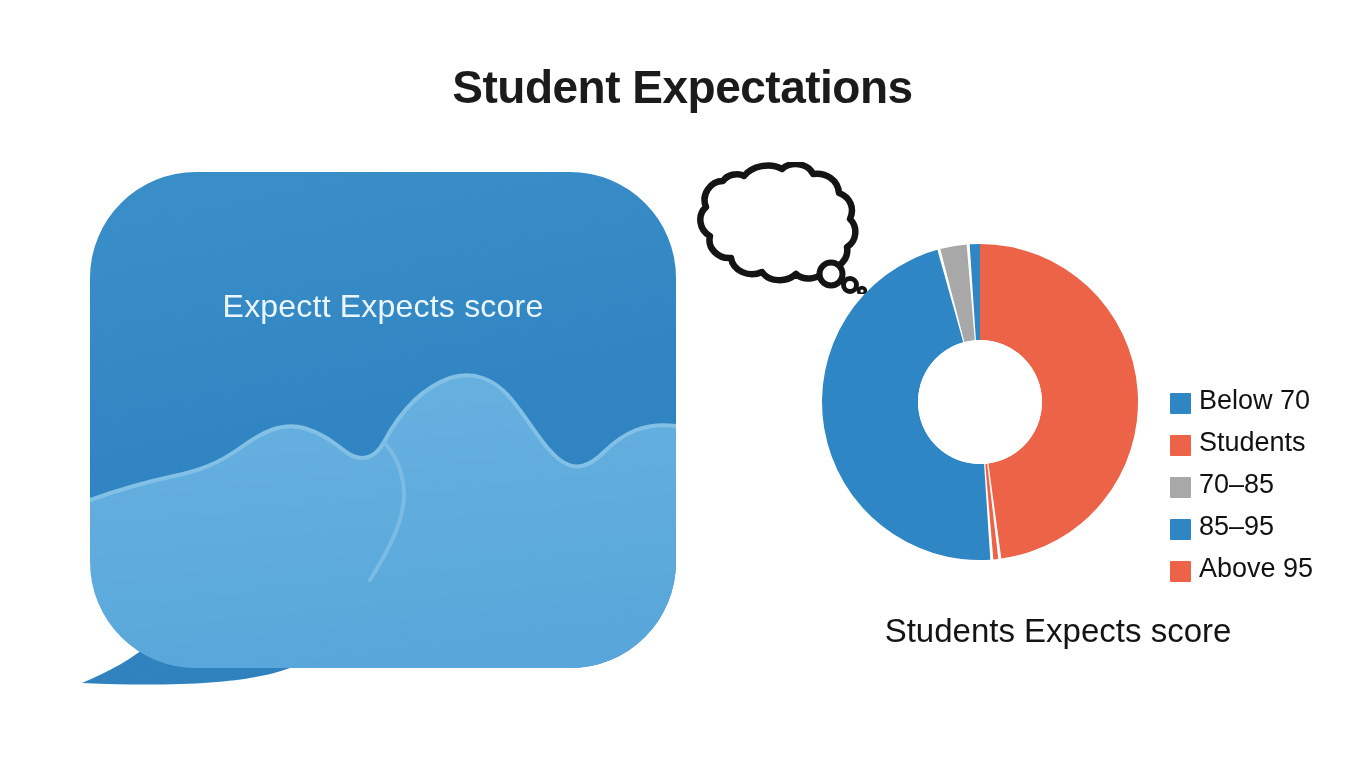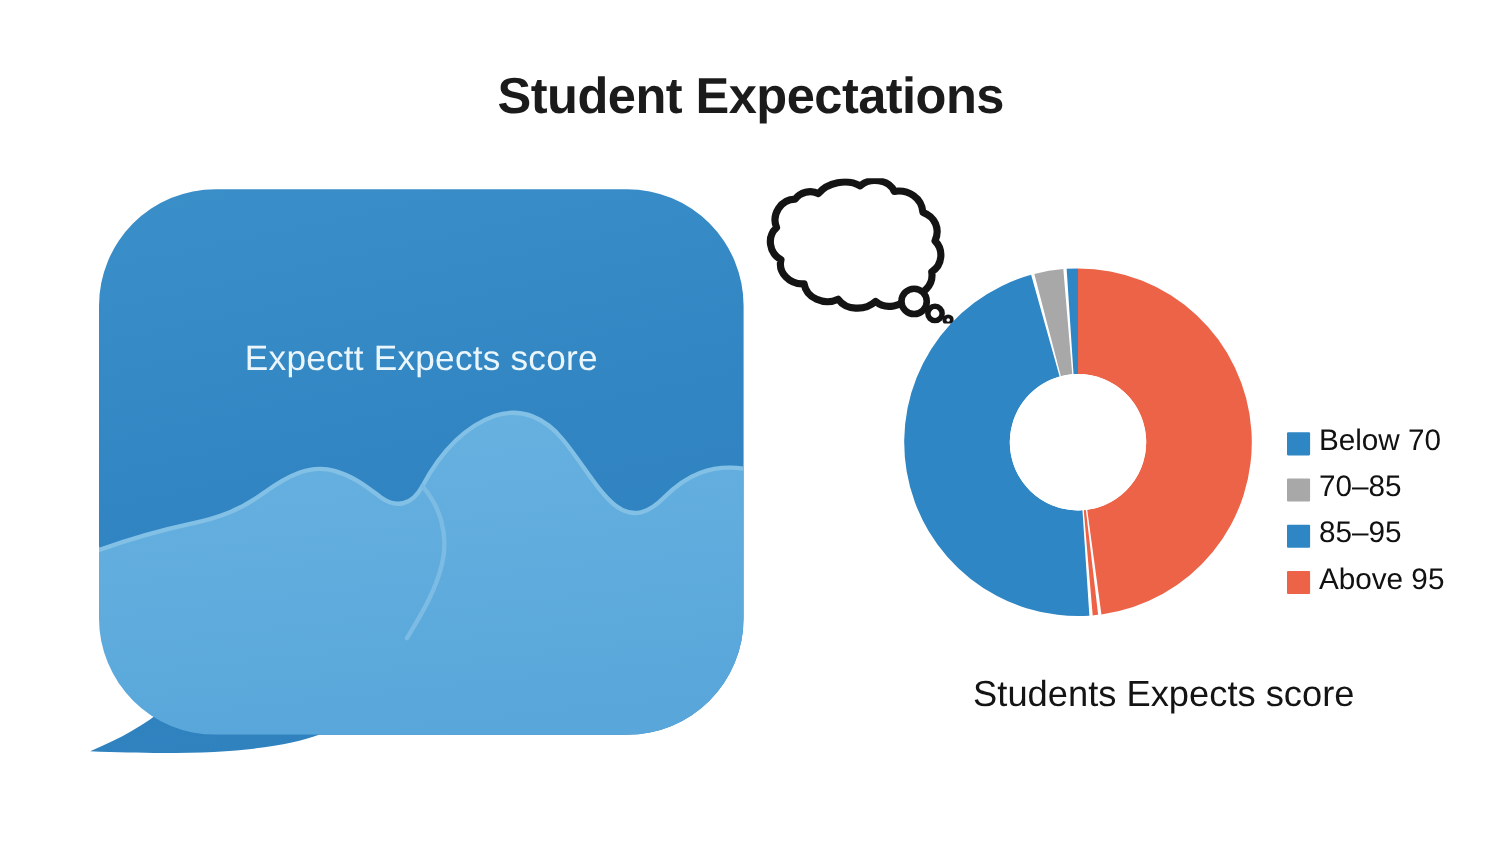--- a/index.html
+++ b/index.html
@@ -61,21 +61,20 @@
     left: 0;
     top: 128px;
     width: 610px;
     text-align: center;
     color: #eaf6fb;
     font-size: 32px;
     font-weight: 400;
     font-family: "Liberation Sans", sans-serif;
     white-space: nowrap;
     letter-spacing: 0.2px;
-    margin-top: 19px;
   }
 
   
   #thought-bubble {
     position: absolute;
     left: 692px;
     top: 162px;
     width: 175px;
     height: 132px;
   }
@@ -253,20 +252,24 @@
       <circle cx="162" cy="162" r="62" fill="#ffffff"></circle>
     </svg>
   </div>
 
   <div id="legend">
     <div class="legend-row">
       <span class="legend-swatch" style="background: rgb(46, 134, 196);"></span>
       <span class="legend-label">Below 70</span>
     </div>
     <div class="legend-row">
+      <span class="legend-swatch" style="background: rgb(236, 99, 72);"></span>
+      <span class="legend-label">Students</span>
+    </div>
+    <div class="legend-row">
       <span class="legend-swatch" style="background: rgb(168, 168, 168);"></span>
       <span class="legend-label">70–85</span>
     </div>
     <div class="legend-row">
       <span class="legend-swatch" style="background: rgb(46, 134, 196);"></span>
       <span class="legend-label">85–95</span>
     </div>
     <div class="legend-row">
       <span class="legend-swatch" style="background: rgb(236, 99, 72);"></span>
       <span class="legend-label">Above 95</span>

